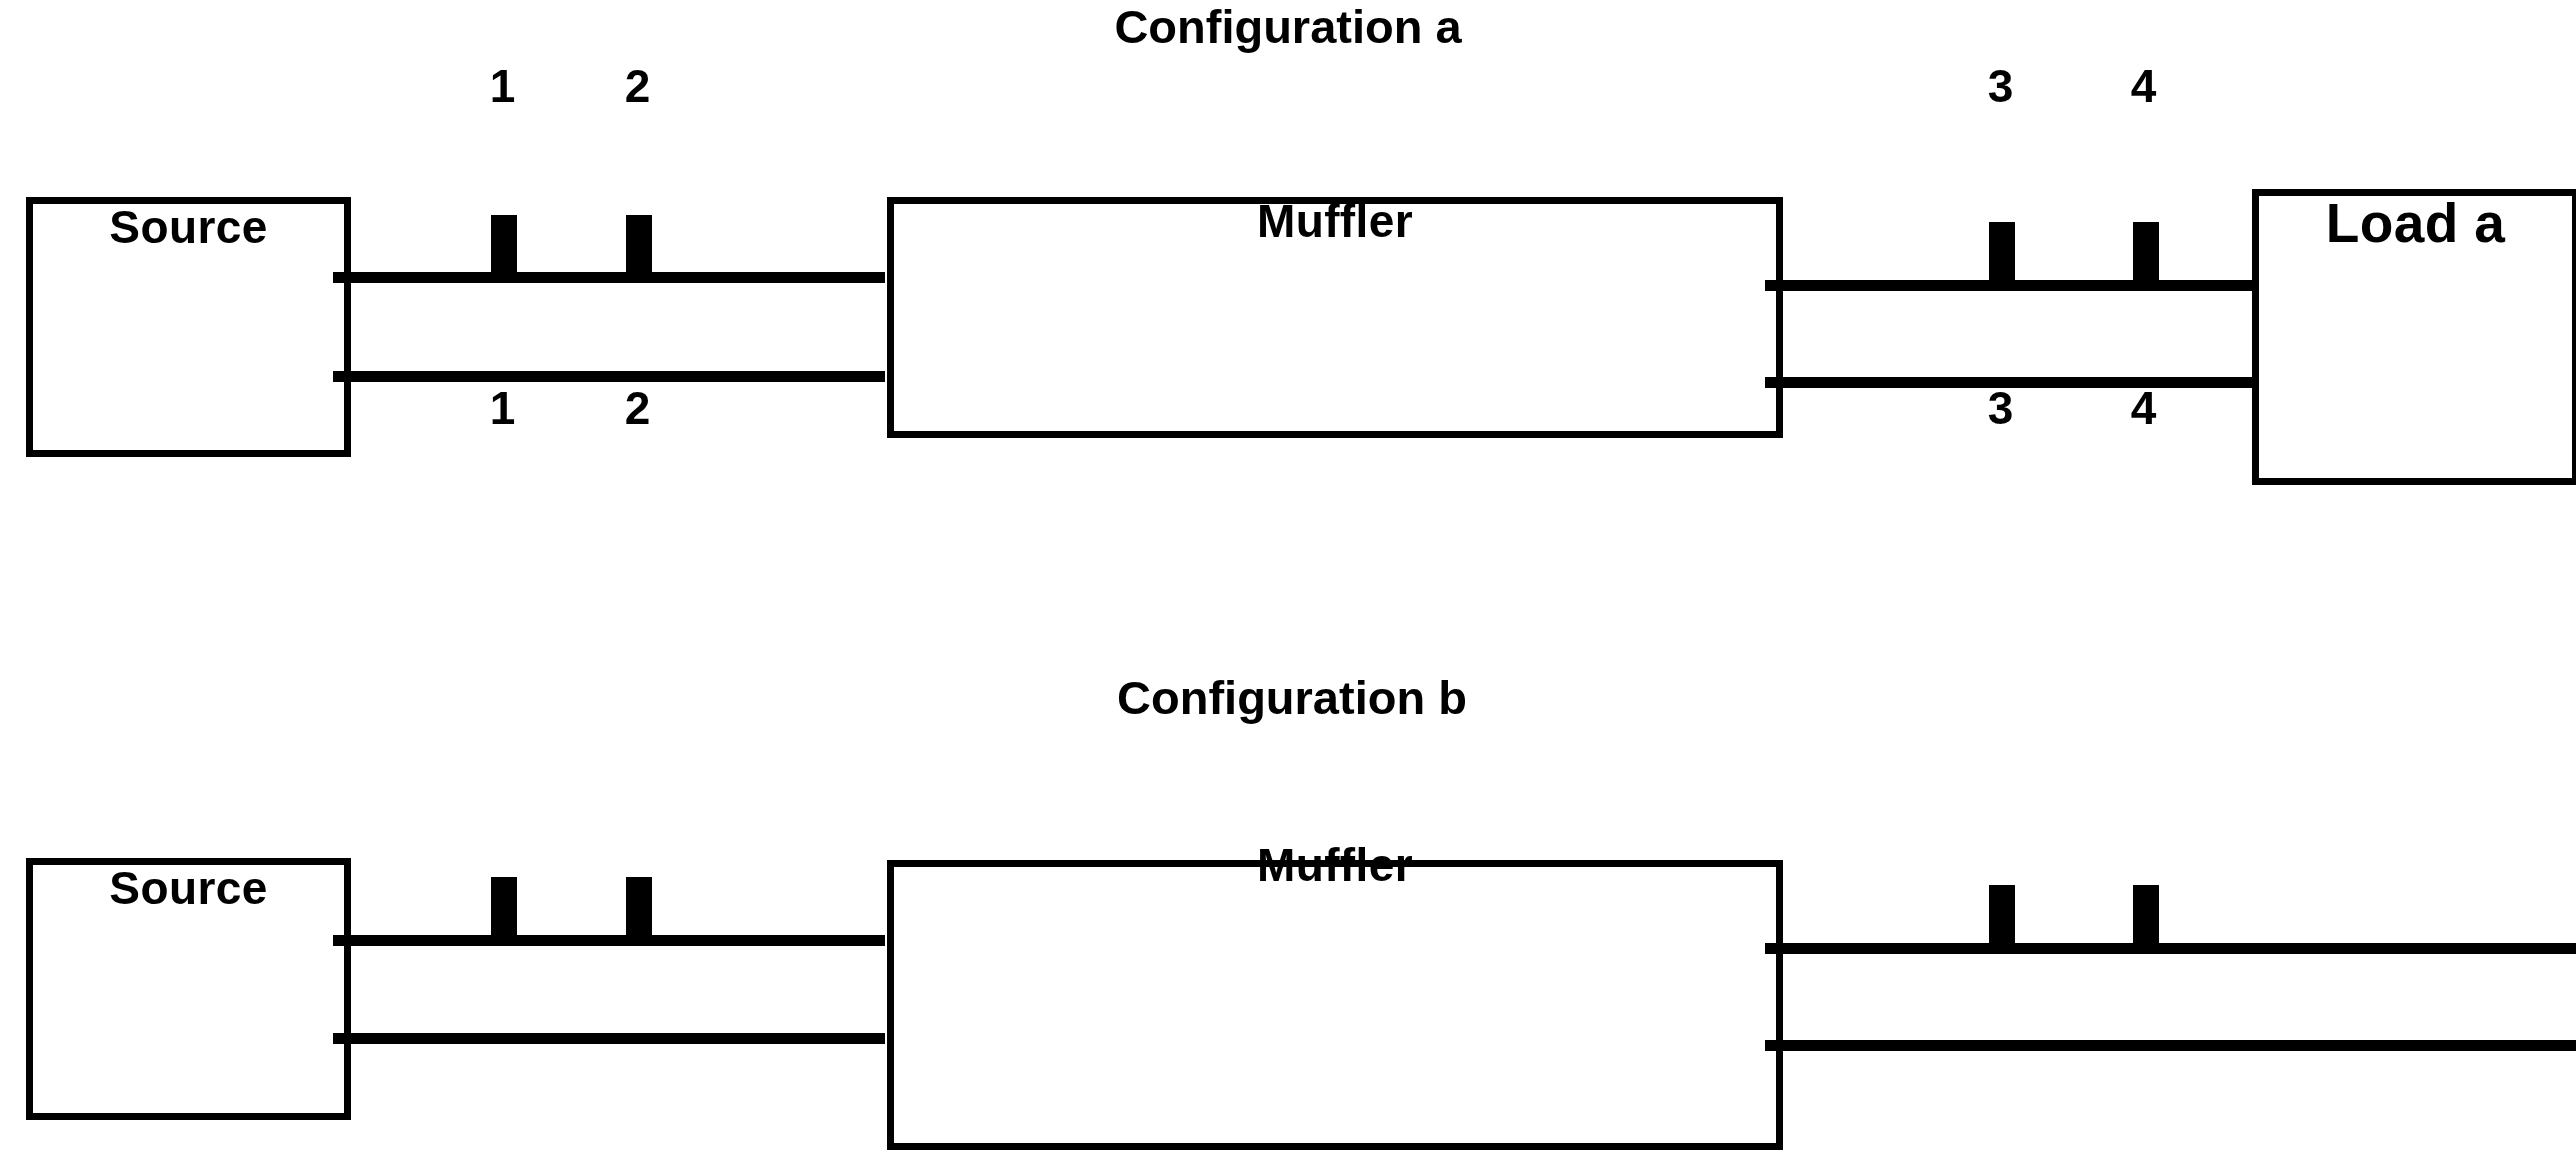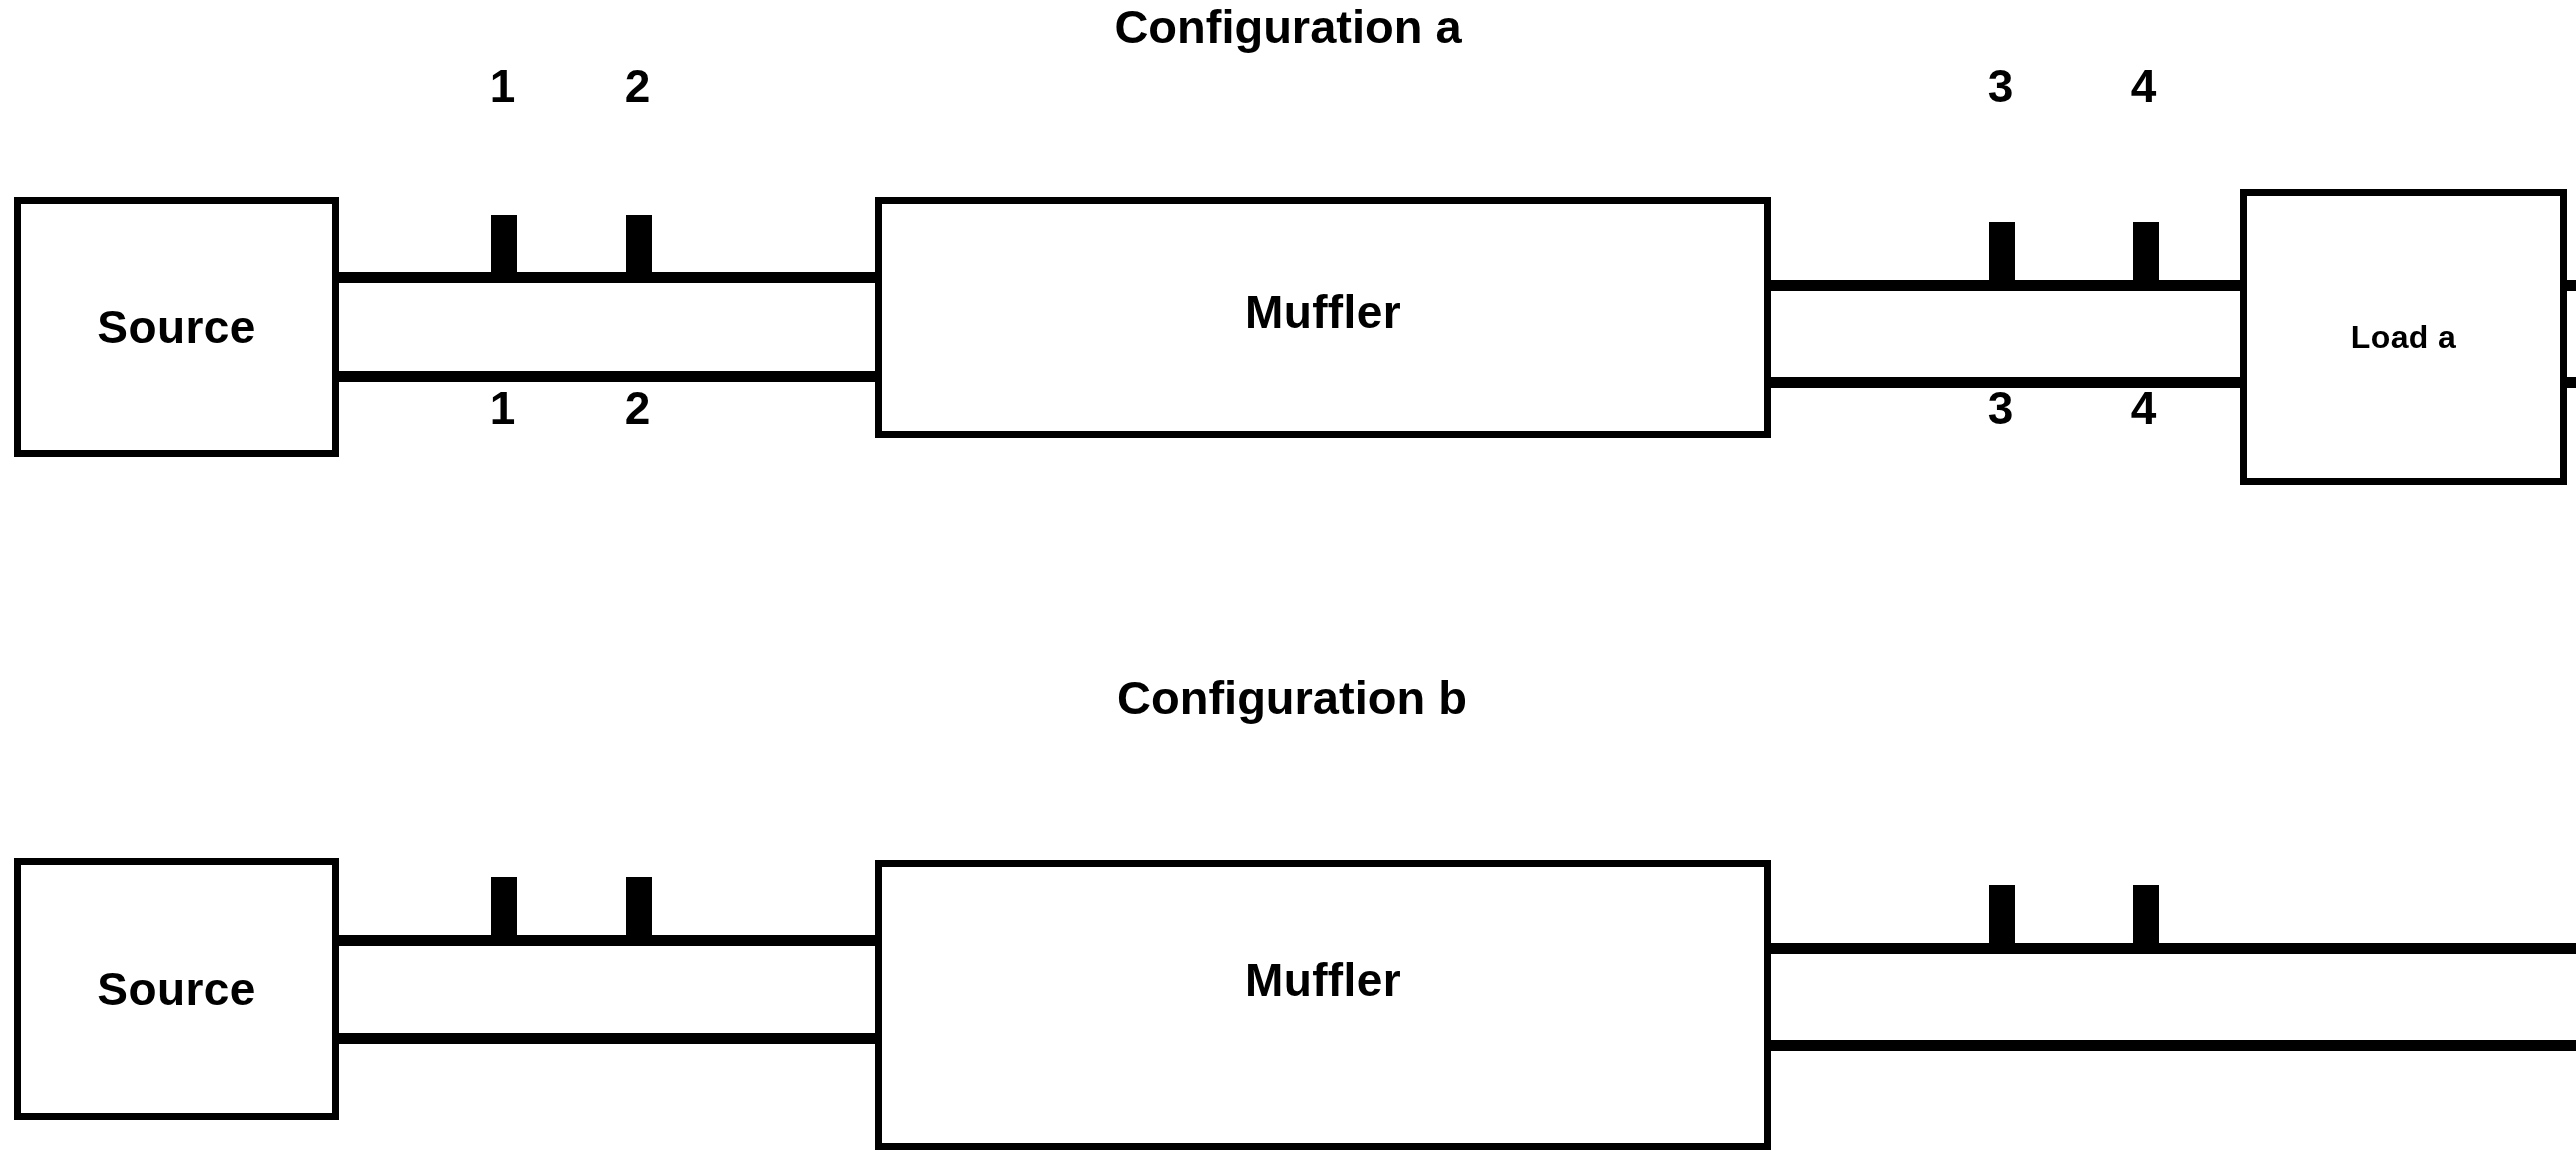--- a/index.html
+++ b/index.html
@@ -17,22 +17,23 @@
     background: #ffffff;
     overflow: hidden;
   }
 
   .box {
     position: absolute;
     box-sizing: border-box;
     border: 7px solid #000000;
     background: #ffffff;
     display: flex;
-    align-items: center;
+    align-items: flex-start;
     justify-content: center;
+    margin-left: 12px;
   }
   .box-label {
     font-weight: bold;
     color: #000000;
     line-height: 1;
     white-space: nowrap;
     letter-spacing: 0.4px;
   }
 
   
@@ -93,21 +94,21 @@
   <div class="duct-wall" style="left:1765px; top:280px; width:890px; height:11px;"></div>
   <div class="duct-wall" style="left:1765px; top:377px; width:890px; height:11px;"></div>
 
   <div class="mic-label" style="left:1957px; top:63px; width:87px;">3</div>
   <div class="mic-stub" style="left:1989px; top:222px; width:26px; height:60px;"></div>
 
   <div class="mic-label" style="left:2100px; top:63px; width:87px;">4</div>
   <div class="mic-stub" style="left:2133px; top:222px; width:26px; height:60px;"></div>
 
   <div class="box" style="left:2240px; top:189px; width:327px; height:296px;">
-    <span class="box-label" style="font-size:32px;">Load a</span>
+    <span class="box-label" style="font-size:55px;">Load a</span>
   </div>
 
   <div class="config-title" style="left:4px; top:674px; width:2576px;">Configuration b</div>
 
   <div class="box" style="left:14px; top:858px; width:325px; height:262px;">
     <span class="box-label" style="font-size:46px;">Source</span>
   </div>
 
   <div class="duct-wall" style="left:333px; top:935px; width:552px; height:11px;"></div>
   <div class="duct-wall" style="left:333px; top:1033px; width:552px; height:11px;"></div>

